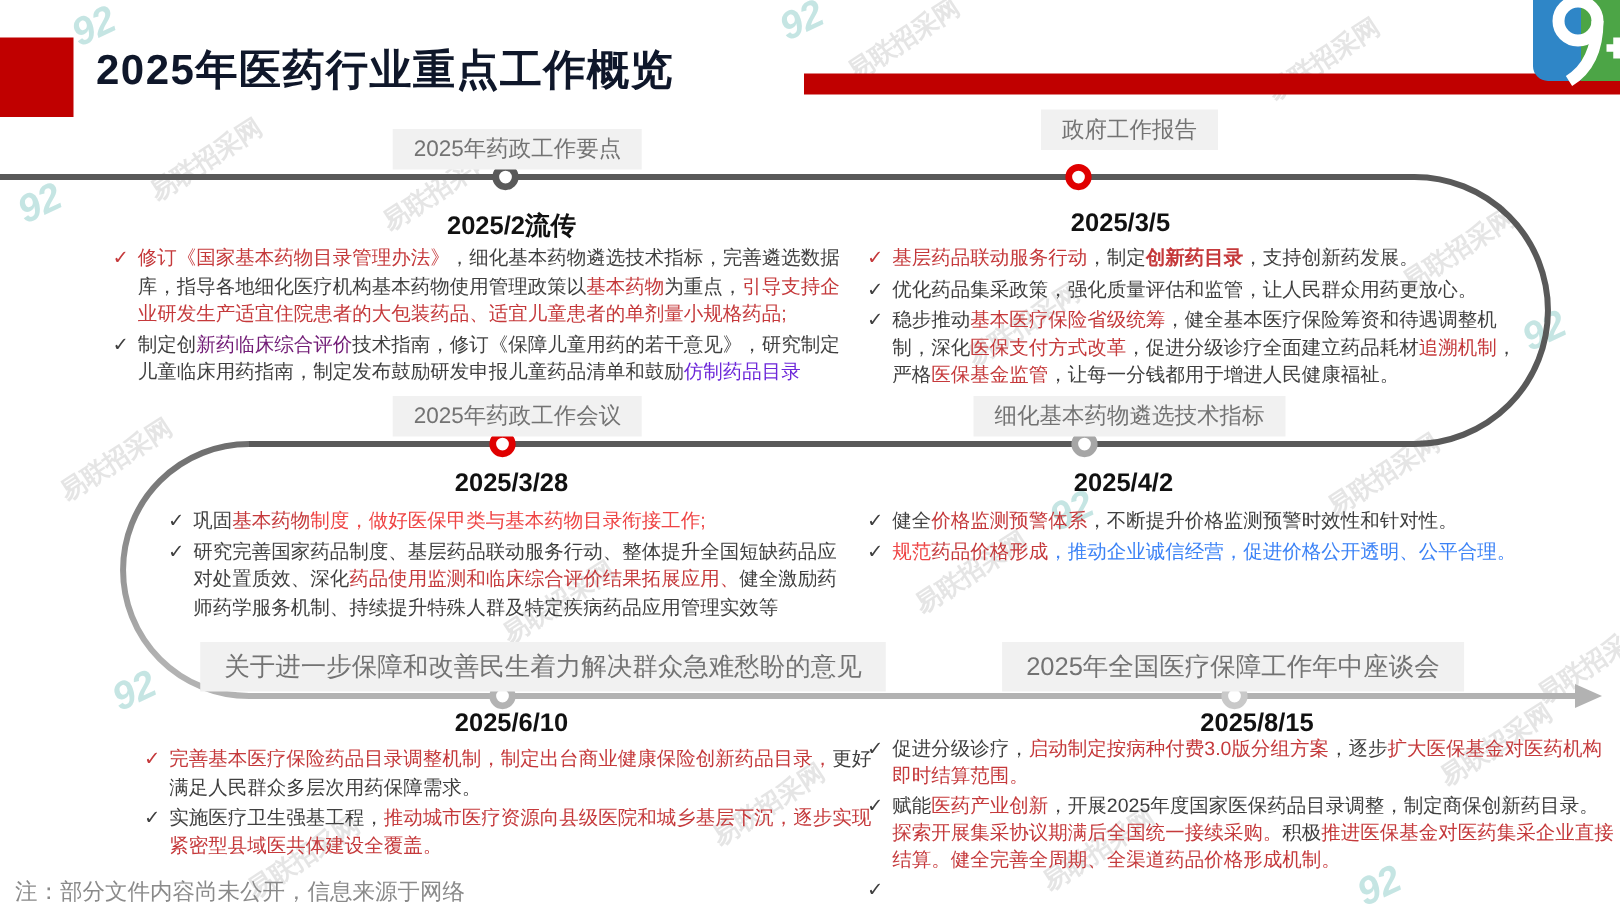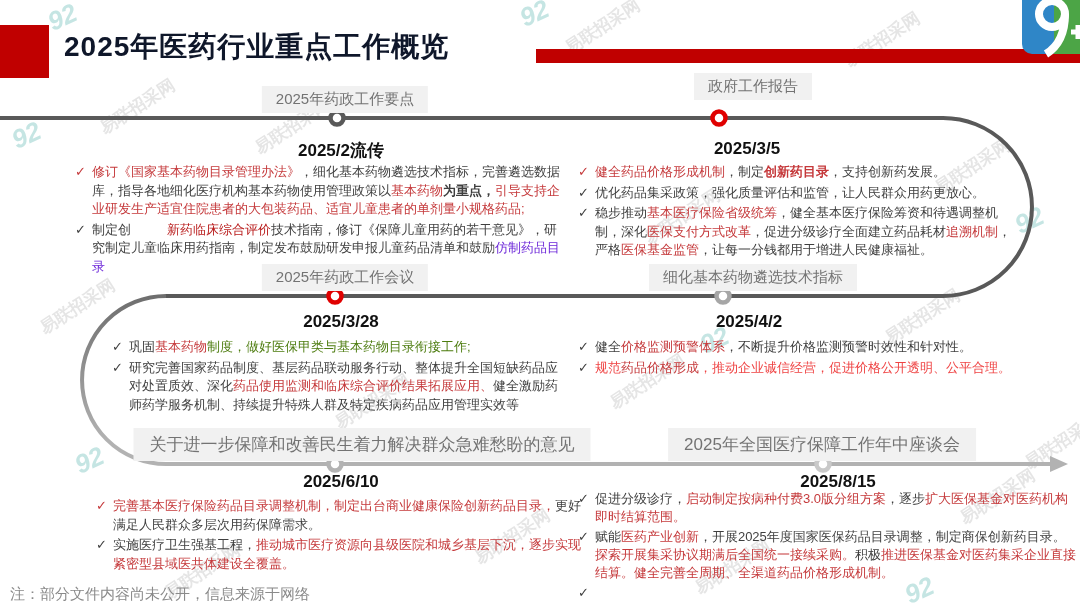--- a/index.html
+++ b/index.html
@@ -87,74 +87,74 @@
     <path d="M45 26 C45 44 39 58 26 66" stroke="#ffffff" stroke-width="8" fill="none"></path>
     <path d="M51 44 h14 M58 37 v14" stroke="#ffffff" stroke-width="5"></path>
   </svg>
 
   <div>
     <div class="hbox" style="left:345px;top:86px">2025年药政工作要点</div>
     <div class="date" style="left:341px;top:139px">2025/2流传</div>
     <div class="bullets" style="left:75px;top:163px;width:487px">
         <div class="bullet">
           <span class="check" style="color: rgb(197, 57, 59);">✓</span>
-          <span><span style="color: rgb(197, 57, 59);">修订《国家基本药物目录管理办法》</span><span style="color: rgb(63, 63, 63);">，细化基本药物遴选技术指标，完善遴选数据库，指导各地细化医疗机构基本药物使用管理政策以</span><span style="color: rgb(197, 57, 59);">基本药物</span><span style="color: rgb(63, 63, 63); font-weight: bold;">为重点，</span><span style="color: rgb(197, 57, 59);">引导支持企业研发生产适宜住院患者的大包装药品、适宜儿童患者的单剂量小规格药品;</span></span>
+          <span><span style="color: rgb(197, 57, 59);">修订《国家基本药物目录管理办法》</span><span style="color: rgb(63, 63, 63);">，细化基本药物遴选技术指标，完善遴选数据库，指导各地细化医疗机构基本药物使用管理政策以</span><span style="color: rgb(197, 57, 59);">基本药物</span><span style="color: rgb(63, 63, 63);">为重点，</span><span style="color: rgb(197, 57, 59);">引导支持企业研发生产适宜住院患者的大包装药品、适宜儿童患者的单剂量小规格药品;</span></span>
         </div>
         <div class="bullet">
           <span class="check" style="color: rgb(63, 63, 63);">✓</span>
-          <span><span style="color: rgb(63, 63, 63);">制定创</span><span style="color: #b91c1c; padding-left: 36px;">新药临床综合评价</span><span style="color: rgb(63, 63, 63);">技术指南，修订《保障儿童用药的若干意见》，研究制定儿童临床用药指南，制定发布鼓励研发申报儿童药品清单和鼓励</span><span style="color: #6d28d9;">仿制药品目录</span></span>
+          <span><span style="color: rgb(63, 63, 63);">制定创</span><span style="color: #701a75;">新药临床综合评价</span><span style="color: rgb(63, 63, 63);">技术指南，修订《保障儿童用药的若干意见》，研究制定儿童临床用药指南，制定发布鼓励研发申报儿童药品清单和鼓励</span><span style="color: #6d28d9;">仿制药品目录</span></span>
         </div>
       </div>
   </div>
 
   <div>
     <div class="hbox" style="left:753px;top:73px">政府工作报告</div>
     <div class="date" style="left:747px;top:139px">2025/3/5</div>
     <div class="bullets" style="left:578px;top:163px;width:437px">
         <div class="bullet">
           <span class="check" style="color: rgb(197, 57, 59);">✓</span>
-          <span><span style="color: rgb(197, 57, 59);">健全药品价格形成机制</span><span style="color: rgb(63, 63, 63);">，制定</span><span style="color: rgb(197, 57, 59); font-weight: bold;">创新药目录</span><span style="color: rgb(63, 63, 63);">，支持创新药发展。</span></span>
+          <span><span style="color: rgb(197, 57, 59);">基层药品联动服务行动</span><span style="color: rgb(63, 63, 63);">，制定</span><span style="color: rgb(197, 57, 59); font-weight: bold;">创新药目录</span><span style="color: rgb(63, 63, 63);">，支持创新药发展。</span></span>
         </div>
         <div class="bullet">
           <span class="check" style="color: rgb(63, 63, 63);">✓</span>
           <span><span style="color: rgb(63, 63, 63);">优化药品集采政策，强化质量评估和监管，让人民群众用药更放心。</span></span>
         </div>
         <div class="bullet">
           <span class="check" style="color: rgb(63, 63, 63);">✓</span>
           <span><span style="color: rgb(63, 63, 63);">稳步推动</span><span style="color: rgb(197, 57, 59);">基本医疗保险省级统筹</span><span style="color: rgb(63, 63, 63);">，健全基本医疗保险筹资和待遇调整机制，深化</span><span style="color: rgb(197, 57, 59);">医保支付方式改革</span><span style="color: rgb(63, 63, 63);">，促进分级诊疗全面建立药品耗材</span><span style="color: rgb(197, 57, 59);">追溯机制</span><span style="color: rgb(63, 63, 63);">，严格</span><span style="color: rgb(197, 57, 59);">医保基金监管</span><span style="color: rgb(63, 63, 63);">，让每一分钱都用于增进人民健康福祉。</span></span>
         </div>
       </div>
   </div>
 
   <div>
     <div class="hbox" style="left:345px;top:264px">2025年药政工作会议</div>
     <div class="date" style="left:341px;top:312px">2025/3/28</div>
     <div class="bullets" style="left:112px;top:338px;width:452px">
         <div class="bullet">
           <span class="check" style="color: rgb(63, 63, 63);">✓</span>
-          <span><span style="color: rgb(63, 63, 63);">巩固</span><span style="color: rgb(197, 57, 59);">基本药物</span><span style="color: #4d7c0f;">制度，做好医保甲类与基本药物目录衔接工作;</span></span>
+          <span><span style="color: rgb(63, 63, 63);">巩固</span><span style="color: rgb(197, 57, 59);">基本药物</span><span style="color: #ef4444;">制度，做好医保甲类与基本药物目录衔接工作;</span></span>
         </div>
         <div class="bullet">
           <span class="check" style="color: rgb(63, 63, 63);">✓</span>
           <span><span style="color: rgb(63, 63, 63);">研究完善国家药品制度、基层药品联动服务行动、整体提升全国短缺药品应对处置质效、深化</span><span style="color: rgb(197, 57, 59);">药品使用监测和临床综合评价结果拓展应用、</span><span style="color: rgb(63, 63, 63);">健全激励药师药学服务机制、持续提升特殊人群及特定疾病药品应用管理实效等</span></span>
         </div>
       </div>
   </div>
 
   <div>
     <div class="hbox" style="left:753px;top:264px">细化基本药物遴选技术指标</div>
     <div class="date" style="left:749px;top:312px">2025/4/2</div>
     <div class="bullets" style="left:578px;top:338px;width:442px">
         <div class="bullet">
           <span class="check" style="color: rgb(63, 63, 63);">✓</span>
           <span><span style="color: rgb(63, 63, 63); text-align: center;">健全</span><span style="color: rgb(197, 57, 59);">价格监测预警体系</span><span style="color: rgb(63, 63, 63);">，不断提升价格监测预警时效性和针对性。</span></span>
         </div>
         <div class="bullet">
           <span class="check" style="color: rgb(63, 63, 63);">✓</span>
-          <span><span style="color: #ef4444;">规范</span><span style="color: rgb(197, 57, 59);">药品价格形成</span><span style="color: #ef4444;">，推动企业诚信经营，促进价格公开透明、公平合理。</span></span>
+          <span><span style="color: #ef4444;">规范</span><span style="color: rgb(197, 57, 59);">药品价格形成</span><span style="color: #3b82f6;">，推动企业诚信经营，促进价格公开透明、公平合理。</span></span>
         </div>
       </div>
   </div>
 
   <div>
     <div class="hbox big" style="left:362px;top:428px">关于进一步保障和改善民生着力解决群众急难愁盼的意见</div>
     <div class="date" style="left:341px;top:472px">2025/6/10</div>
     <div class="bullets" style="left:96px;top:497px;width:485px">
         <div class="bullet">
           <span class="check" style="color: rgb(197, 57, 59);">✓</span>

